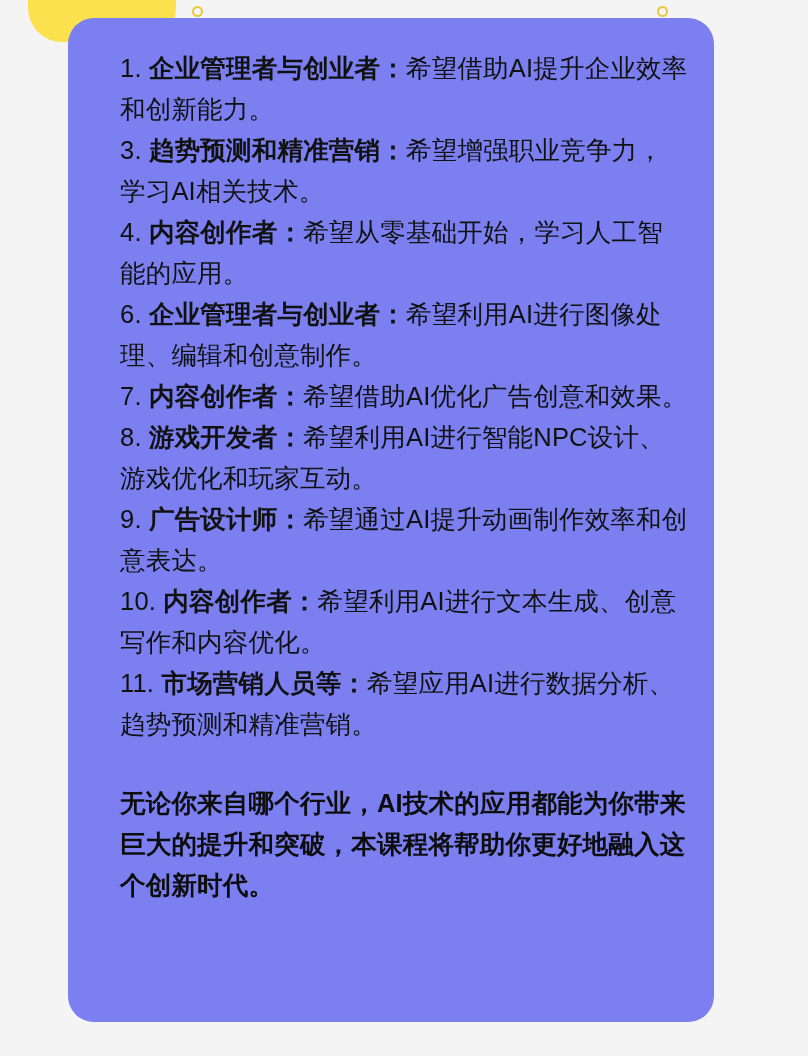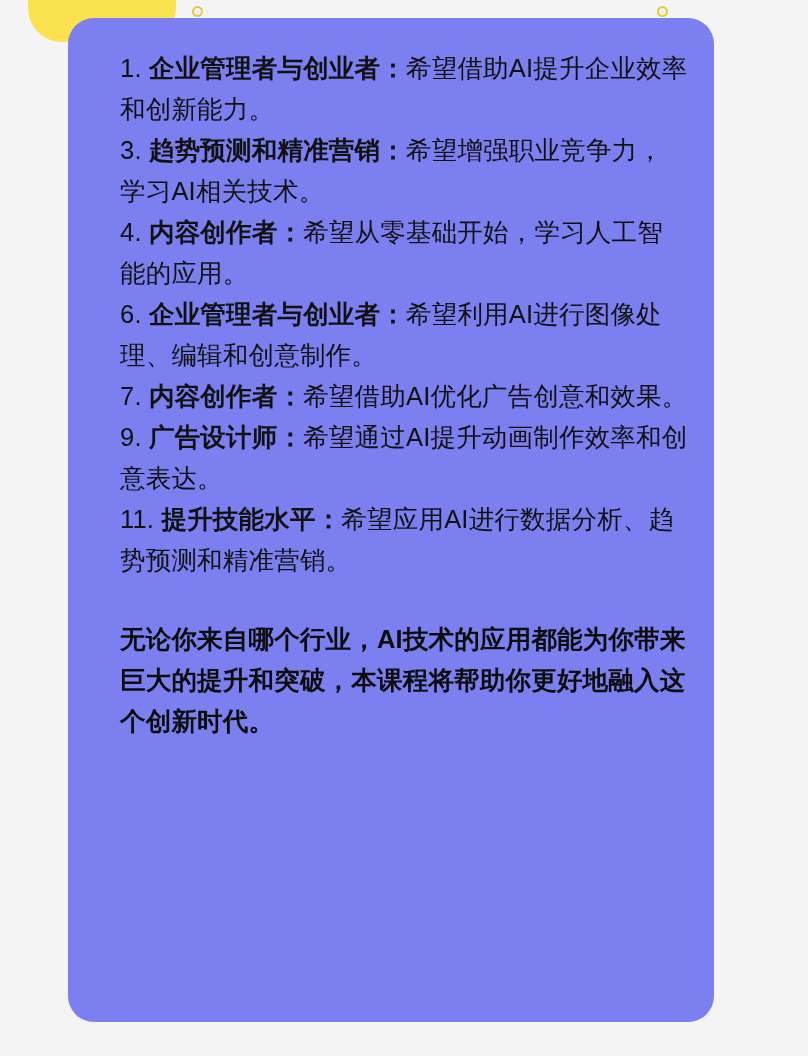--- a/index.html
+++ b/index.html
@@ -118,30 +118,38 @@
       <p class="item">
         <span class="num">6.</span>
         <span class="term">企业管理者与创业者</span><span class="term">：</span><span class="desc">希望利用AI进行图像处理、编辑和创意制作。</span>
       </p>
 
       <p class="item">
         <span class="num">7.</span>
         <span class="term">内容创作者</span><span class="term">：</span><span class="desc">希望借助AI优化广告创意和效果。</span>
       </p>
 
+      <p class="item">
+        <span class="num">8.</span>
+        <span class="term">游戏开发者</span><span class="term">：</span><span class="desc">希望利用AI进行智能NPC设计、游戏优化和玩家互动。</span>
+      </p>
 
       <p class="item">
         <span class="num">9.</span>
         <span class="term">广告设计师</span><span class="term">：</span><span class="desc">希望通过AI提升动画制作效率和创意表达。</span>
       </p>
 
+      <p class="item">
+        <span class="num">10.</span>
+        <span class="term">内容创作者</span><span class="term">：</span><span class="desc">希望利用AI进行文本生成、创意写作和内容优化。</span>
+      </p>
 
       <p class="item">
         <span class="num">11.</span>
-        <span class="term">提升技能水平</span><span class="term">：</span><span class="desc">希望应用AI进行数据分析、趋势预测和精准营销。</span>
+        <span class="term">市场营销人员等</span><span class="term">：</span><span class="desc">希望应用AI进行数据分析、趋势预测和精准营销。</span>
       </p>
 
       <p class="closing">无论你来自哪个行业，AI技术的应用都能为你带来巨大的提升和突破，本课程将帮助你更好地融入这个创新时代。</p>
 
     </div>
   </div>
 
 </div>
 
 </body></html>

